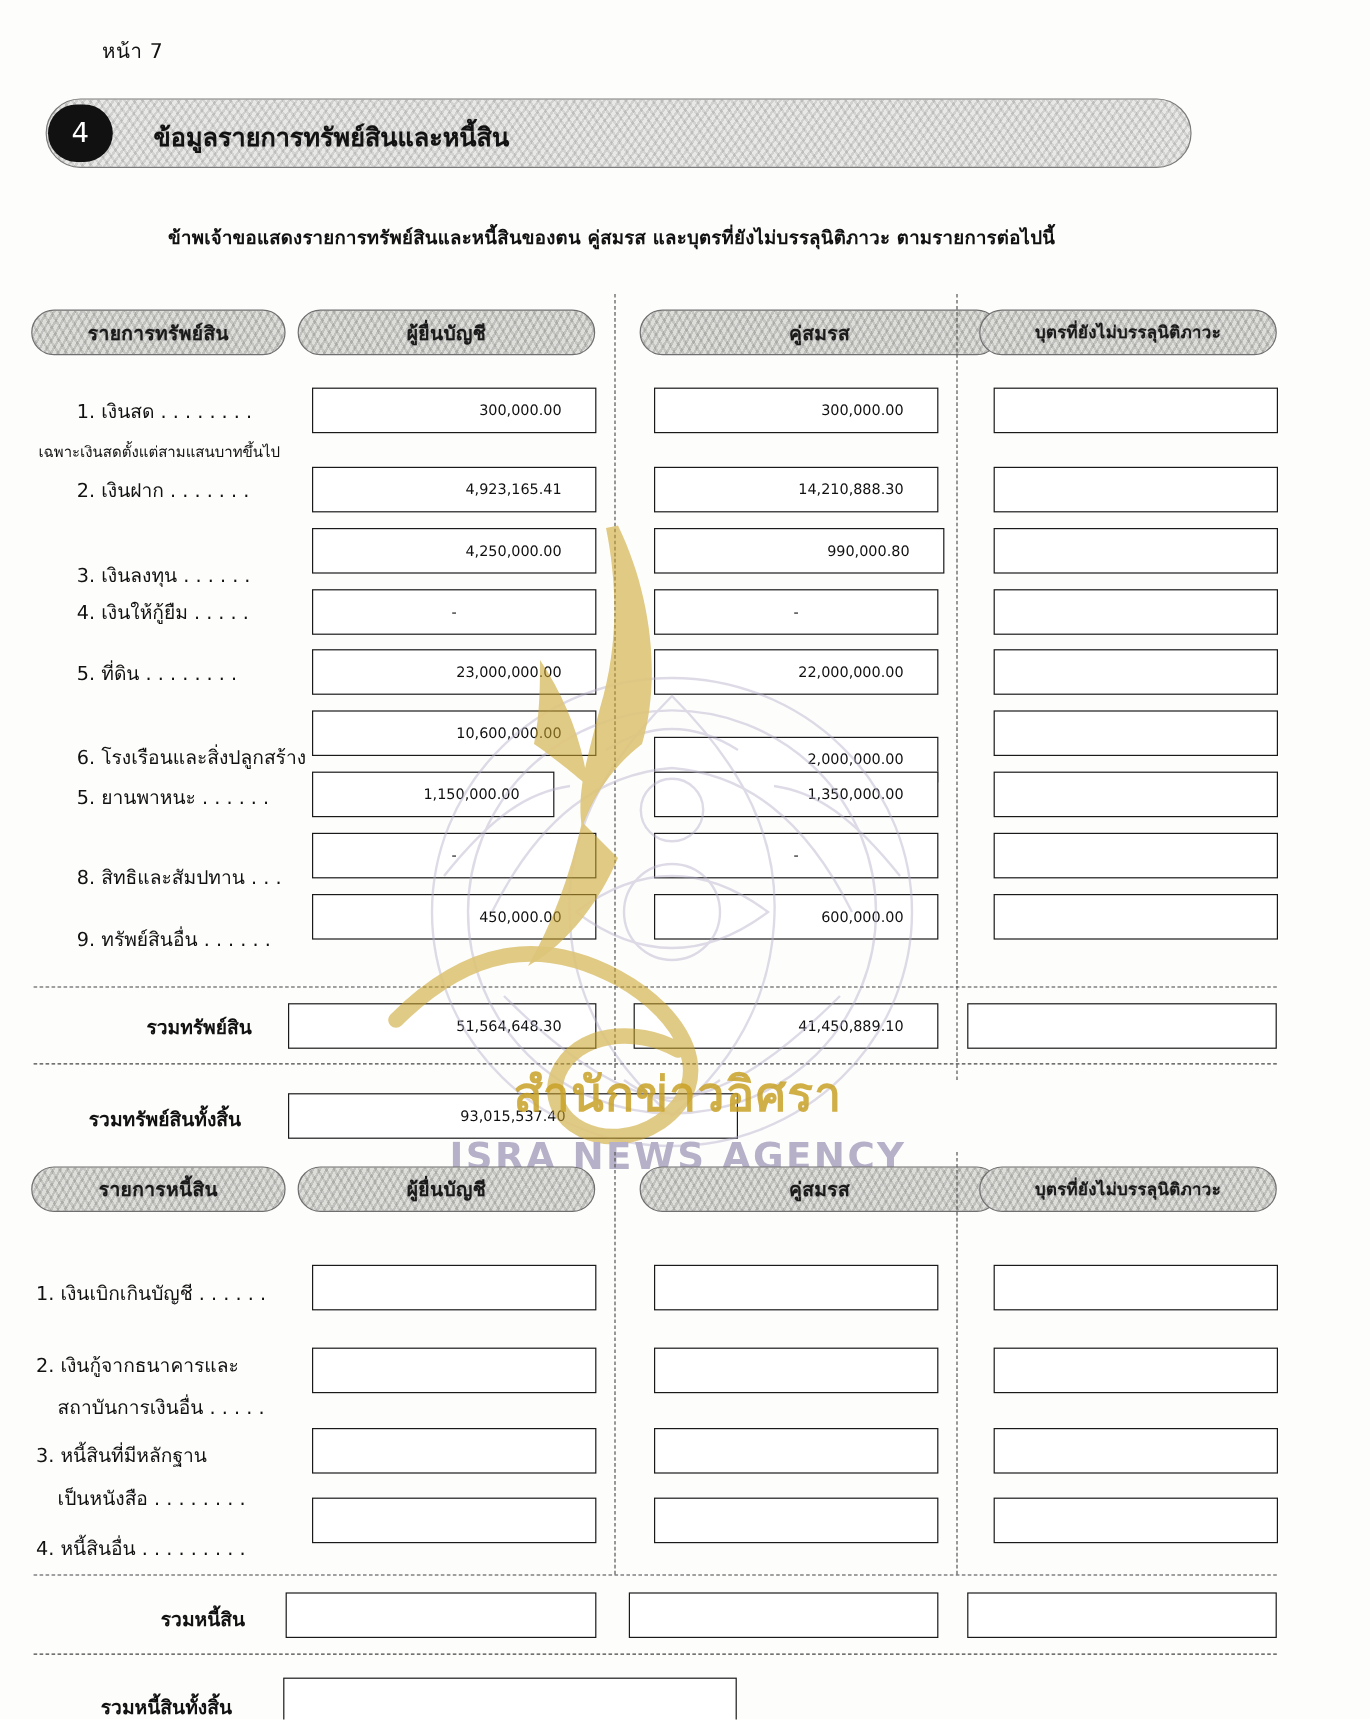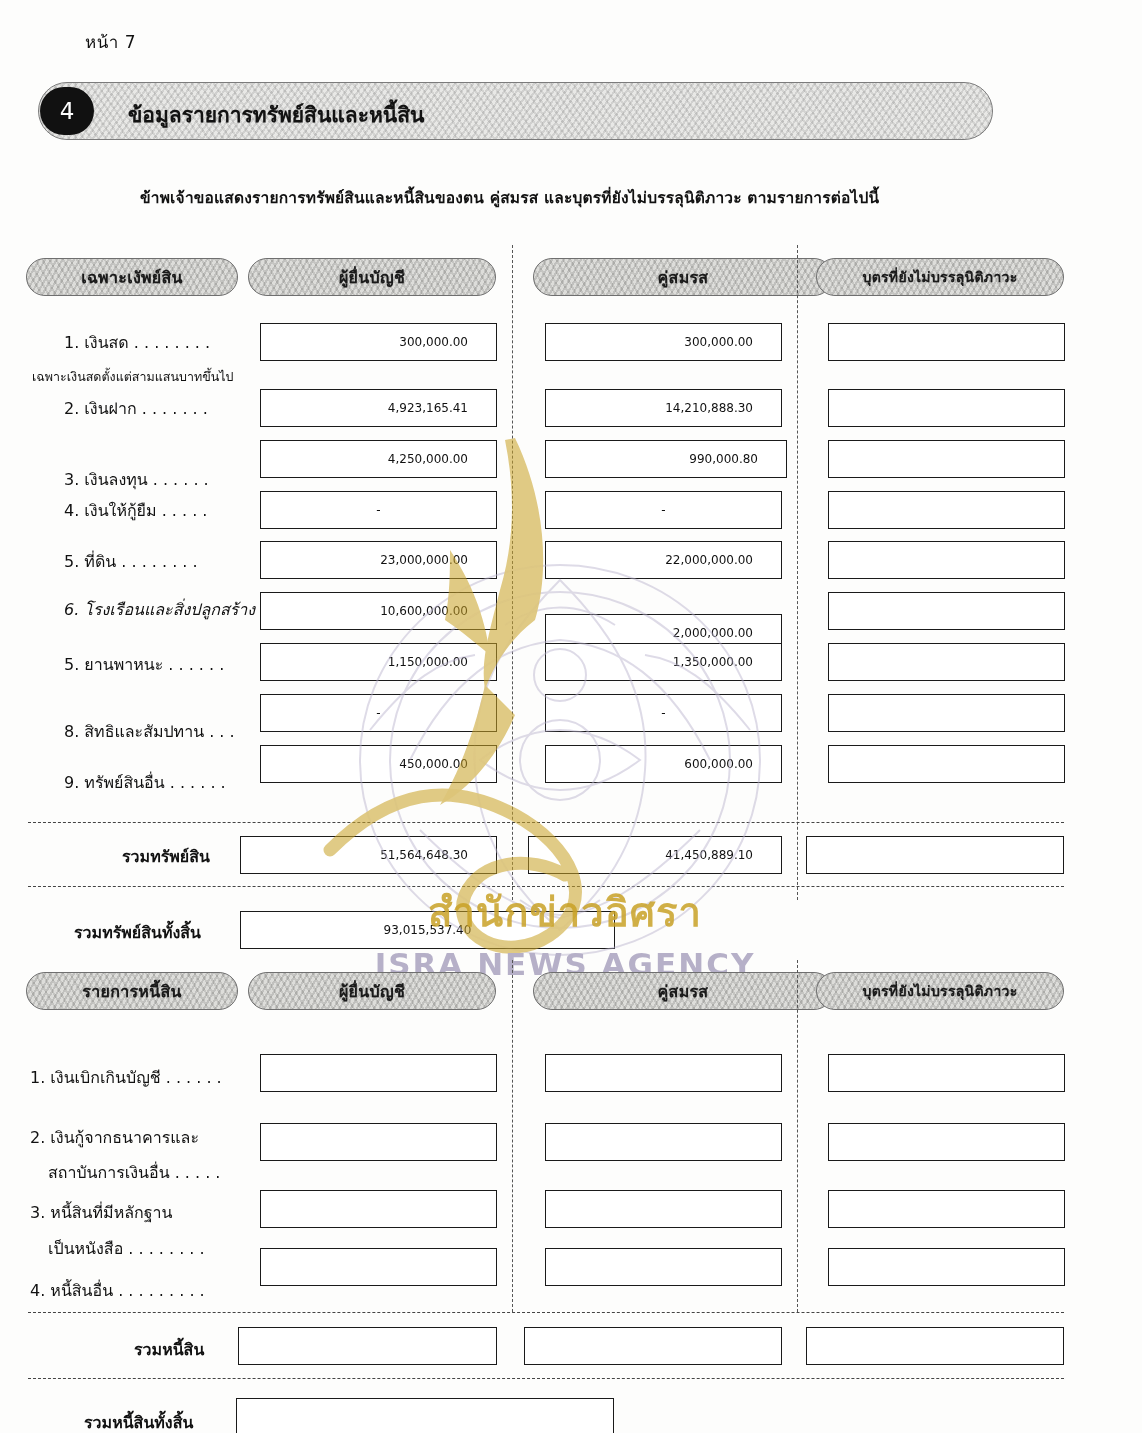--- a/index.html
+++ b/index.html
@@ -188,21 +188,21 @@
 <div class="page">
 
   <div class="page-number">หน้า 7</div>
 
   <div class="section-bar"></div>
   <div class="section-num">4</div>
   <div class="section-title">ข้อมูลรายการทรัพย์สินและหนี้สิน</div>
 
   <div class="intro">ข้าพเจ้าขอแสดงรายการทรัพย์สินและหนี้สินของตน  คู่สมรส  และบุตรที่ยังไม่บรรลุนิติภาวะ  ตามรายการต่อไปนี้</div>
 
-  <div class="pill" style="left:26px; top:258px; width:212px;">เฉพาะเงัพย์สิน</div>
+  <div class="pill" style="left:26px; top:258px; width:212px;">รายการทรัพย์สิน</div>
   <div class="pill" style="left:248px; top:258px; width:248px;">ผู้ยื่นบัญชี</div>
   <div class="pill" style="left:533px; top:258px; width:300px;">คู่สมรส</div>
   <div class="pill" style="left:816px; top:258px; width:248px; font-size:14px;">บุตรที่ยังไม่บรรลุนิติภาวะ</div>
 
   <div class="vsep" style="left:512px; top:245px; height:655px;"></div>
   <div class="vsep" style="left:797px; top:245px; height:655px;"></div>
 
   <div class="row-label" style="left:64px; top:330px;">1. เงินสด . . . . . . . .</div>
   <div class="vbox" style="left:260px; top:323px; width:237px;">300,000.00</div>
   <div class="vbox" style="left:545px; top:323px; width:237px;">300,000.00</div>
@@ -223,27 +223,27 @@
   <div class="row-label" style="left:64px; top:498px;">4. เงินให้กู้ยืม . . . . .</div>
   <div class="vbox dash" style="left:260px; top:491px; width:237px;">-</div>
   <div class="vbox dash" style="left:545px; top:491px; width:237px;">-</div>
   <div class="vbox" style="left:828px; top:491px; width:237px;"></div>
 
   <div class="row-label" style="left:64px; top:549px;">5. ที่ดิน . . . . . . . .</div>
   <div class="vbox" style="left:260px; top:541px; width:237px;">23,000,000.00</div>
   <div class="vbox" style="left:545px; top:541px; width:237px;">22,000,000.00</div>
   <div class="vbox" style="left:828px; top:541px; width:237px;"></div>
 
-  <div class="row-label" style="left:64px; top:597px;font-style:italic;">6.  โรงเรือนและสิ่งปลูกสร้าง</div>
+  <div class="row-label" style="left:64px; top:619px;">6.  โรงเรือนและสิ่งปลูกสร้าง</div>
   <div class="vbox" style="left:260px; top:592px; width:237px;">10,600,000.00</div>
   <div class="vbox" style="left:545px; top:592px; width:237px;margin-top:22px;">2,000,000.00</div>
   <div class="vbox" style="left:828px; top:592px; width:237px;"></div>
 
   <div class="row-label" style="left:64px; top:652px;">5.  ยานพาหนะ . . . . . .</div>
-  <div class="vbox" style="left:260px; top:643px; width:237px;">1,150,000.00</div>
+  <div class="vbox" style="left:260px; top:643px; width:202px;">1,150,000.00</div>
   <div class="vbox" style="left:545px; top:643px; width:237px;">1,350,000.00</div>
   <div class="vbox" style="left:828px; top:643px; width:237px;"></div>
 
   <div class="row-label" style="left:64px; top:719px;">8.  สิทธิและสัมปทาน . . .</div>
   <div class="vbox dash" style="left:260px; top:694px; width:237px;">-</div>
   <div class="vbox dash" style="left:545px; top:694px; width:237px;">-</div>
   <div class="vbox" style="left:828px; top:694px; width:237px;"></div>
 
   <div class="row-label" style="left:64px; top:770px;">9.  ทรัพย์สินอื่น . . . . . .</div>
   <div class="vbox" style="left:260px; top:745px; width:237px;">450,000.00</div>

